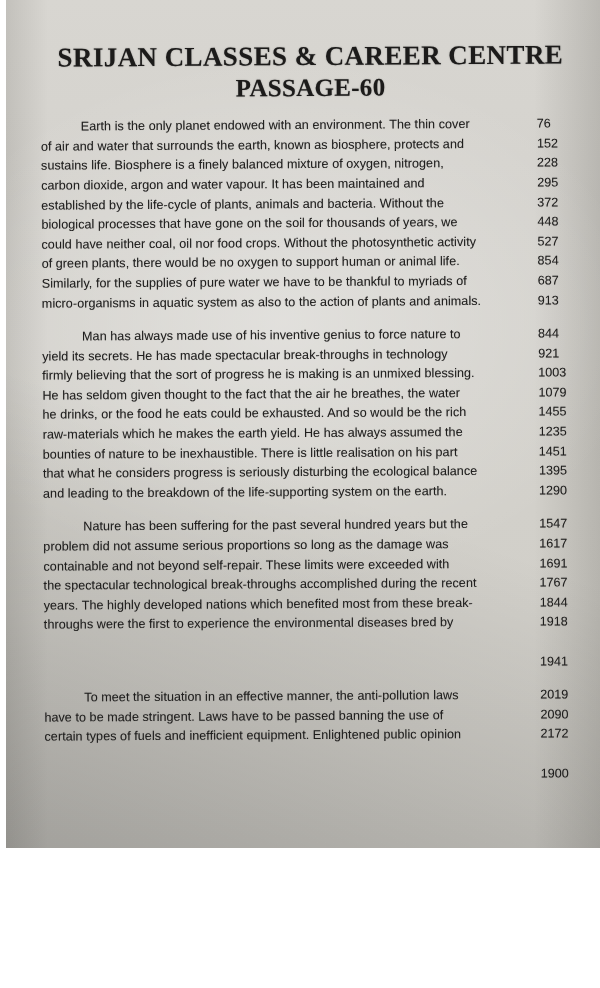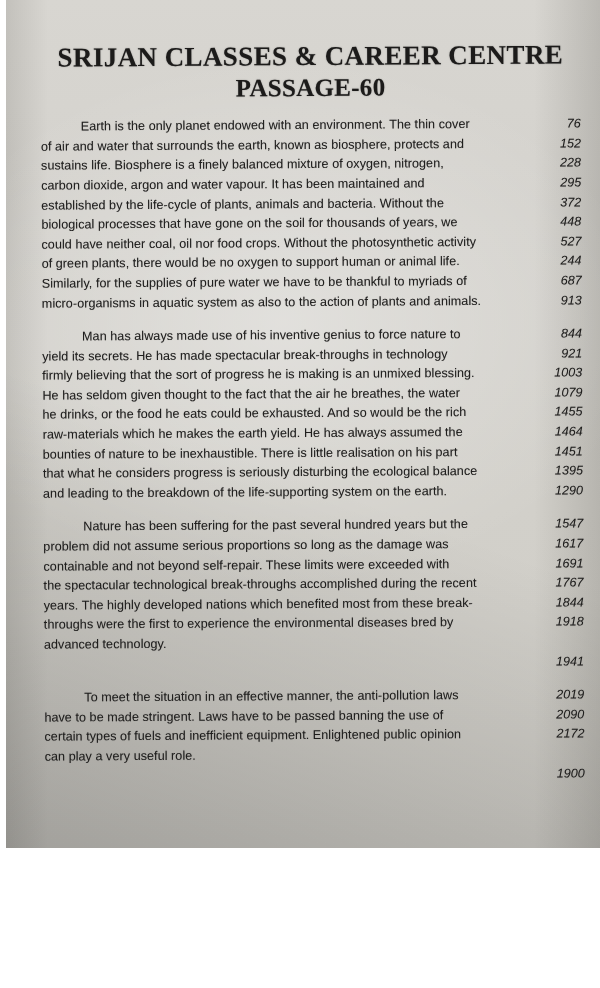--- a/index.html
+++ b/index.html
@@ -105,24 +105,22 @@
     text-shadow: 0 0 0.7px rgba(60,60,60,0.4);
     transform: scaleX(1.0);
   }
   .line .txt.indent {
     padding-left: 40px;
   }
   .line .num {
     font-size: 12.6px;
     color: #1f1e1d;
     width: 44px;
-    text-align: right;
     flex: 0 0 44px;
     text-shadow: 0 0 0.7px rgba(60,60,60,0.4);
-    font-style: italic;
   }
   
   #skew {
     transform: rotate(-0.35deg);
     transform-origin: 50% 0%;
   }
 </style>
 </head>
 <body>
 
@@ -163,21 +161,21 @@
           <div class="line">
             <span class="txt">biological processes that have gone on the soil for thousands of years, we</span>
             <span class="num">448</span>
           </div>
           <div class="line">
             <span class="txt">could have neither coal, oil nor food crops. Without the photosynthetic activity</span>
             <span class="num">527</span>
           </div>
           <div class="line">
             <span class="txt">of green plants, there would be no oxygen to support human or animal life.</span>
-            <span class="num">244</span>
+            <span class="num">854</span>
           </div>
           <div class="line">
             <span class="txt">Similarly, for the supplies of pure water we have to be thankful to myriads of</span>
             <span class="num">687</span>
           </div>
           <div class="line">
             <span class="txt">micro-organisms in aquatic system as also to the action of plants and animals.</span>
             <span class="num">913</span>
           </div>
         </div>
@@ -198,21 +196,21 @@
           <div class="line">
             <span class="txt">He has seldom given thought to the fact that the air he breathes, the water</span>
             <span class="num">1079</span>
           </div>
           <div class="line">
             <span class="txt">he drinks, or the food he eats could be exhausted. And so would be the rich</span>
             <span class="num">1455</span>
           </div>
           <div class="line">
             <span class="txt">raw-materials which he makes the earth yield.  He has always assumed the</span>
-            <span class="num">1464</span>
+            <span class="num">1235</span>
           </div>
           <div class="line">
             <span class="txt">bounties of nature to be inexhaustible. There is little realisation on his part</span>
             <span class="num">1451</span>
           </div>
           <div class="line">
             <span class="txt">that what he considers progress is seriously disturbing the ecological balance</span>
             <span class="num">1395</span>
           </div>
           <div class="line">
@@ -240,21 +238,20 @@
           </div>
           <div class="line">
             <span class="txt">years. The highly developed nations which benefited most from these break-</span>
             <span class="num">1844</span>
           </div>
           <div class="line">
             <span class="txt">throughs were the first to experience the environmental  diseases bred by</span>
             <span class="num">1918</span>
           </div>
           <div class="line">
-            <span class="txt">advanced technology.</span>
             <span class="num"></span>
           </div>
           <div class="line">
             <span class="txt"></span>
             <span class="num">1941</span>
           </div>
         </div>
 
         <div class="para">
           <div class="line">
@@ -263,21 +260,20 @@
           </div>
           <div class="line">
             <span class="txt">have to be made stringent. Laws have to be passed banning the use of</span>
             <span class="num">2090</span>
           </div>
           <div class="line">
             <span class="txt">certain types of fuels and inefficient equipment. Enlightened public opinion</span>
             <span class="num">2172</span>
           </div>
           <div class="line">
-            <span class="txt">can play a very useful role.</span>
             <span class="num"></span>
           </div>
           <div class="line">
             <span class="txt"></span>
             <span class="num">1900</span>
           </div>
         </div>
 
       </div>
     </div>

